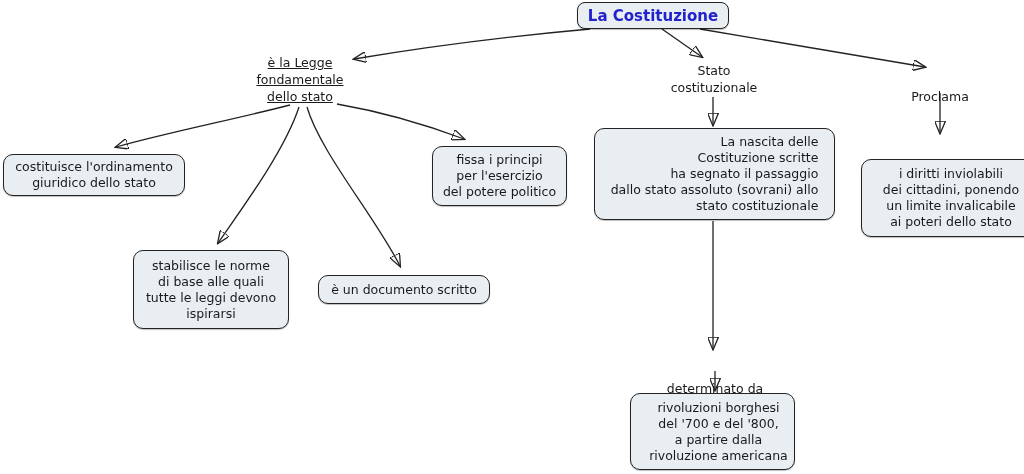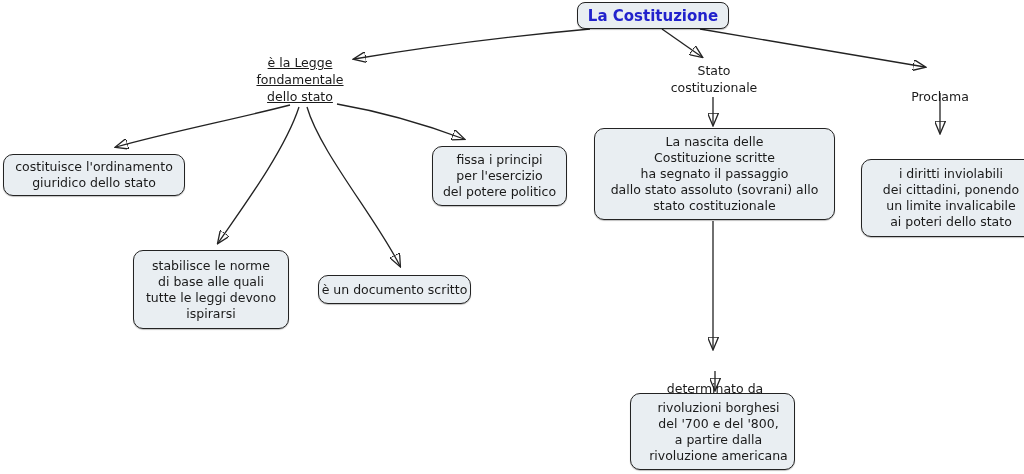--- a/index.html
+++ b/index.html
@@ -77,27 +77,27 @@
   <div class="label" style="left:905px; top:74px; width:70px;margin-top:14px;">Proclama</div>
 
   <div class="node" style="left:133px; top:250px; width:156px; height:79px;">stabilisce le norme
 di base alle quali
 tutte le leggi devono
 ispirarsi</div>
 
   <div class="node" style="left:3px; top:154px; width:182px; height:42px;">costituisce l'ordinamento
 giuridico dello stato</div>
 
-  <div class="node" style="left:318px; top:275px; width:153px; height:29px;">è un documento scritto</div>
+  <div class="node" style="left:318px; top:275px; width:172px; height:29px;">è un documento scritto</div>
 
   <div class="node" style="left:432px; top:146px; width:135px; height:60px;text-align:center;">fissa i principi
 per l'esercizio
 del potere politico</div>
 
-  <div class="node" style="left:594px; top:128px; width:241px; height:92px;">La nascita delle
+  <div class="node" style="left:594px; top:128px; width:241px; height:92px;text-align:right;">La nascita delle
 Costituzione scritte
 ha segnato il passaggio
 dallo stato assoluto (sovrani) allo
 stato costituzionale</div>
 
   <div class="node" style="left:861px; top:148px; width:180px; height:78px;margin-top:11px;">i diritti inviolabili
 dei cittadini, ponendo
 un limite invalicabile
 ai poteri dello stato</div>
 

